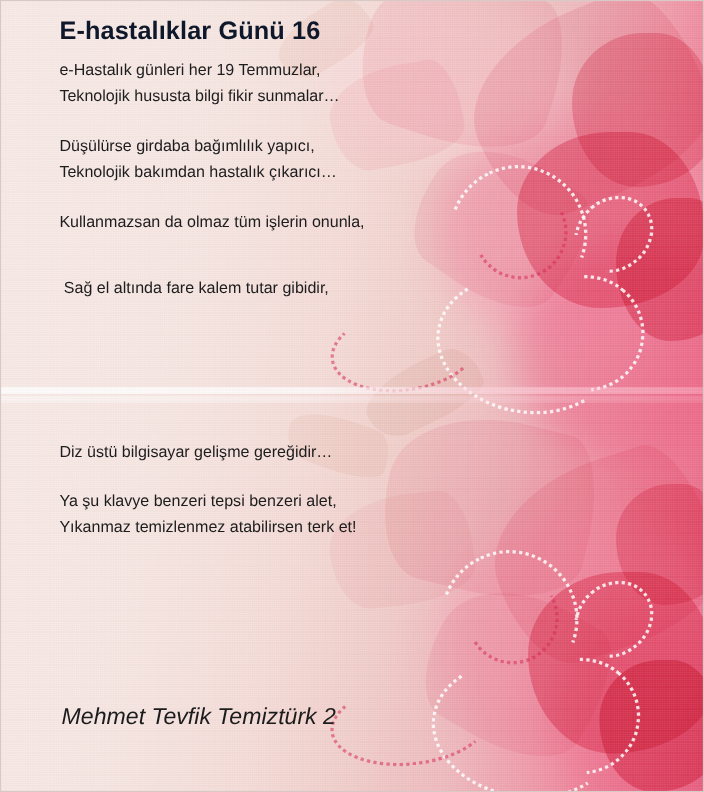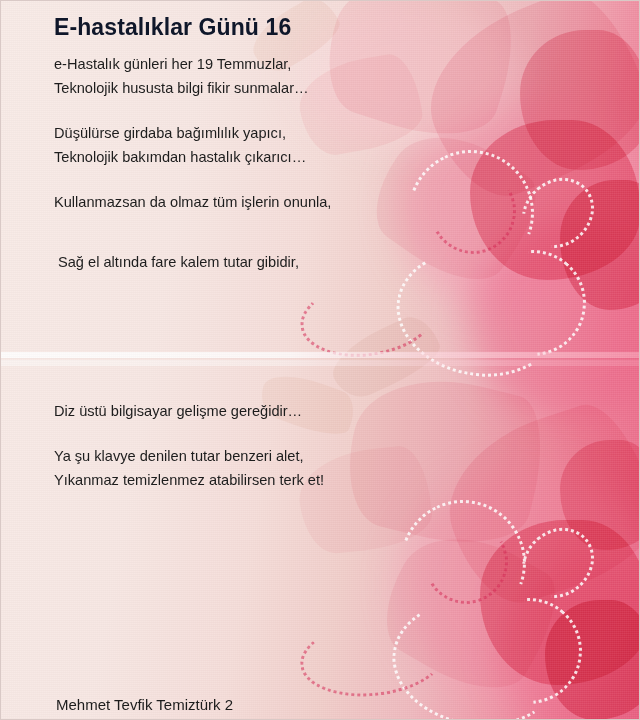--- a/index.html
+++ b/index.html
@@ -113,22 +113,23 @@
   .stanza.indent .line {
     padding-left: 4px;
     margin-top: 36px;
   }
   .gap-block {
     height: 104px;
   }
   .author {
     position: absolute;
     left: 56px;
-    top: 696px;
-    font-size: 15px;
+    top: 640px;
+    font-size: 21px;
+    font-style: italic;
     color: #1c1c1c;
     white-space: nowrap;
   }
   .frame {
     position: absolute;
     inset: 0;
     border: 1px solid #d9c9c6;
     pointer-events: none;
   }
 </style>
@@ -211,21 +212,21 @@
         <div class="line">Sağ el altında fare kalem tutar gibidir,</div>
       </div>
 
       <div class="gap-block"></div>
 
       <div class="stanza">
         <div class="line">Diz üstü bilgisayar gelişme gereğidir…</div>
       </div>
 
       <div class="stanza">
-        <div class="line">Ya şu klavye denilen tutar benzeri alet,</div>
+        <div class="line">Ya şu klavye benzeri tepsi benzeri alet,</div>
         <div class="line">Yıkanmaz temizlenmez atabilirsen terk et!</div>
       </div>
 
     </div>
 
     <div class="author">Mehmet Tevfik Temiztürk 2</div>
   </div>
 
   <div class="frame"></div>
 </div>

